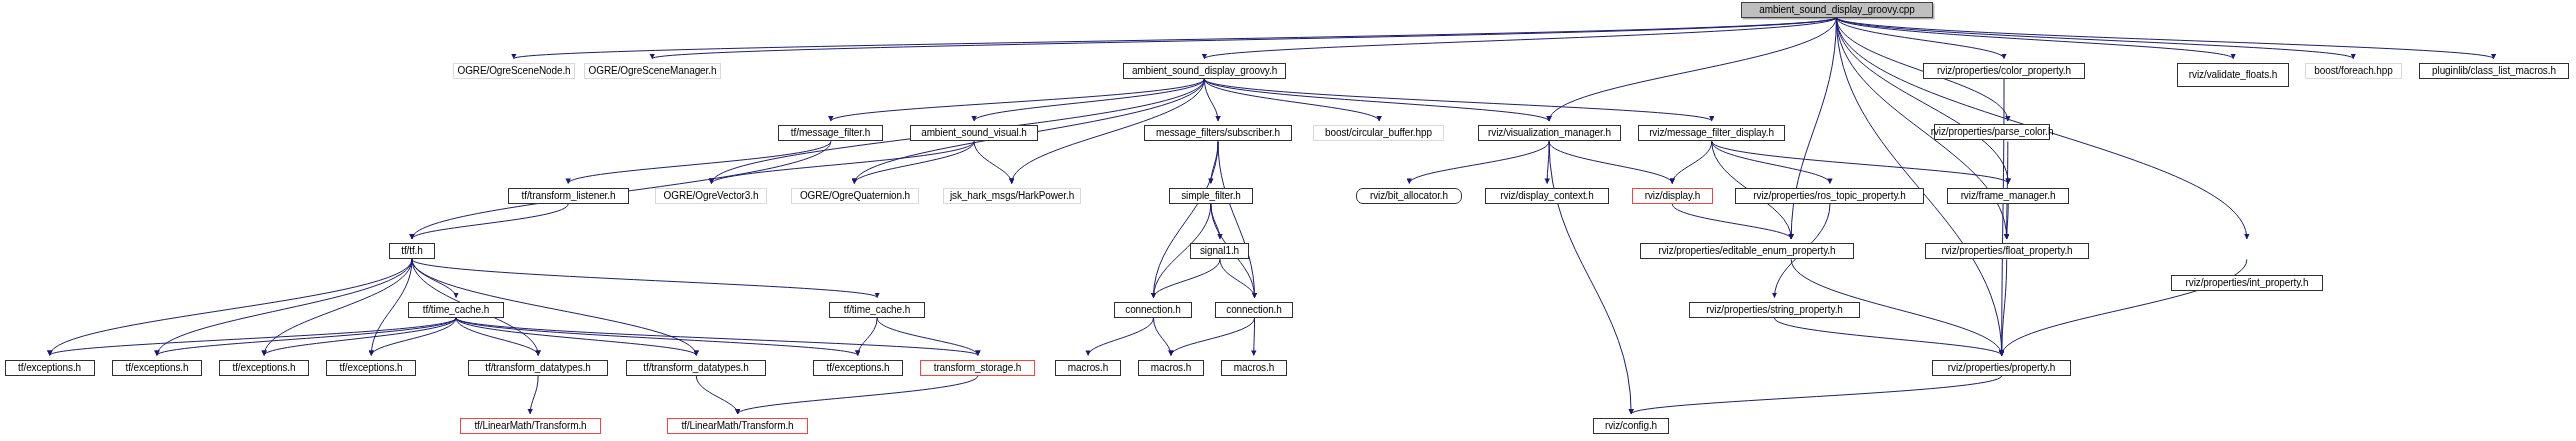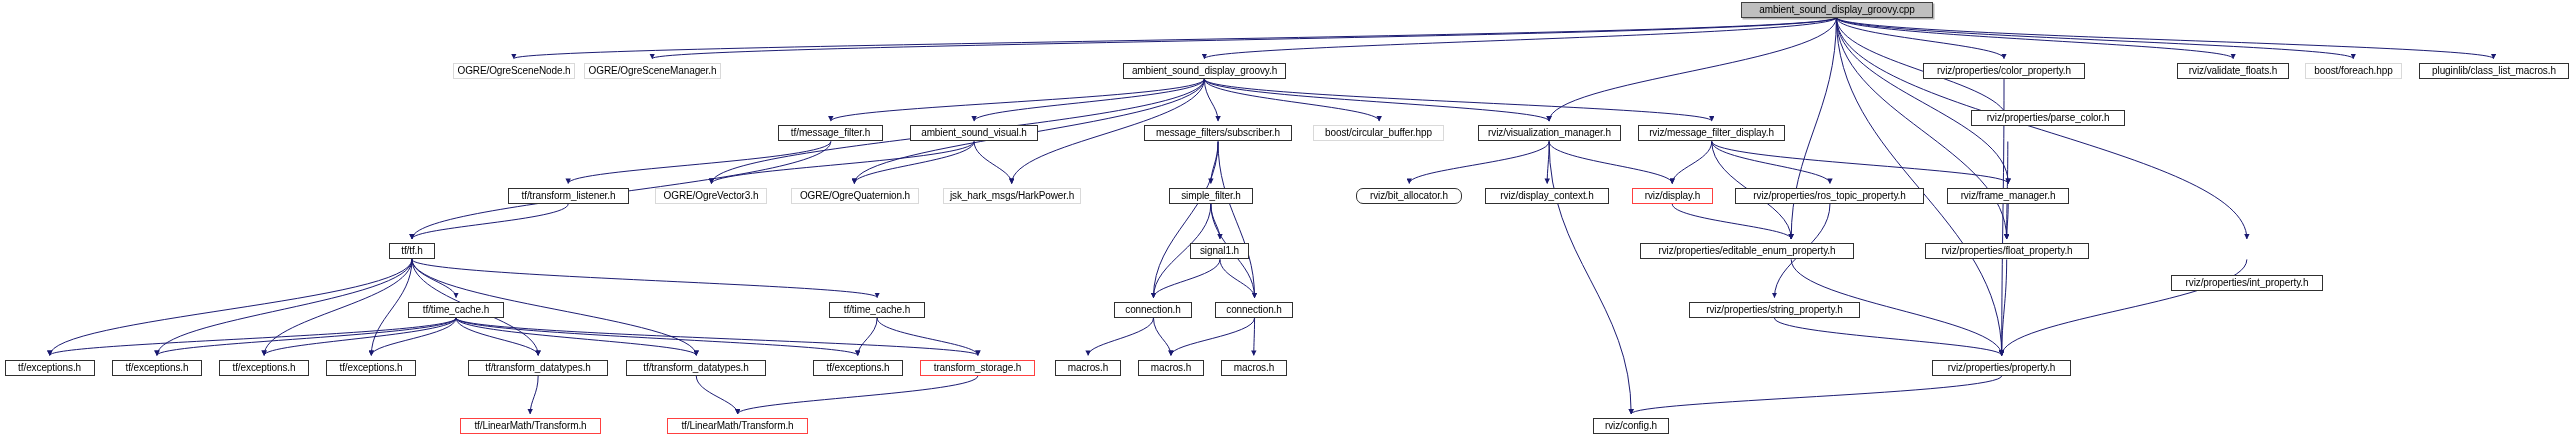--- a/index.html
+++ b/index.html
@@ -156,21 +156,21 @@
       </div>
       <div class="node faint" style="left: 584px; top: 63px; width: 137px; height: 16px;">
         <span class="label">OGRE/OgreSceneManager.h</span>
       </div>
       <div class="node strong" style="left: 1123px; top: 63px; width: 163px; height: 16px;">
         <span class="label">ambient_sound_display_groovy.h</span>
       </div>
       <div class="node strong" style="left: 1923px; top: 63px; width: 162px; height: 16px;">
         <span class="label">rviz/properties/color_property.h</span>
       </div>
-      <div class="node strong" style="left: 2177px; top: 63px; width: 112px; height: 16px;">
+      <div class="node strong" style="left: 2177px; top: 63px; width: 112px; height: 24px;">
         <span class="label">rviz/validate_floats.h</span>
       </div>
       <div class="node faint" style="left: 2305px; top: 63px; width: 97px; height: 16px;">
         <span class="label">boost/foreach.hpp</span>
       </div>
       <div class="node strong" style="left: 2419px; top: 63px; width: 150px; height: 16px;">
         <span class="label">pluginlib/class_list_macros.h</span>
       </div>
       <div class="node strong" style="left: 778px; top: 125px; width: 105px; height: 16px;">
         <span class="label">tf/message_filter.h</span>
@@ -183,21 +183,21 @@
       </div>
       <div class="node faint" style="left: 1313px; top: 125px; width: 131px; height: 16px;">
         <span class="label">boost/circular_buffer.hpp</span>
       </div>
       <div class="node strong" style="left: 1478px; top: 125px; width: 143px; height: 16px;">
         <span class="label">rviz/visualization_manager.h</span>
       </div>
       <div class="node strong" style="left: 1638px; top: 125px; width: 147px; height: 16px;">
         <span class="label">rviz/message_filter_display.h</span>
       </div>
-      <div class="node strong" style="left: 1934px; top: 110px; width: 154px; height: 16px; margin-left: 37px;">
+      <div class="node strong" style="left: 1934px; top: 124px; width: 116px; height: 16px;">
         <span class="label">rviz/properties/parse_color.h</span>
       </div>
       <div class="node strong" style="left: 508px; top: 188px; width: 121px; height: 16px;">
         <span class="label">tf/transform_listener.h</span>
       </div>
       <div class="node faint" style="left: 655px; top: 188px; width: 112px; height: 16px;">
         <span class="label">OGRE/OgreVector3.h</span>
       </div>
       <div class="node faint" style="left: 791px; top: 188px; width: 128px; height: 16px;">
         <span class="label">OGRE/OgreQuaternion.h</span>

